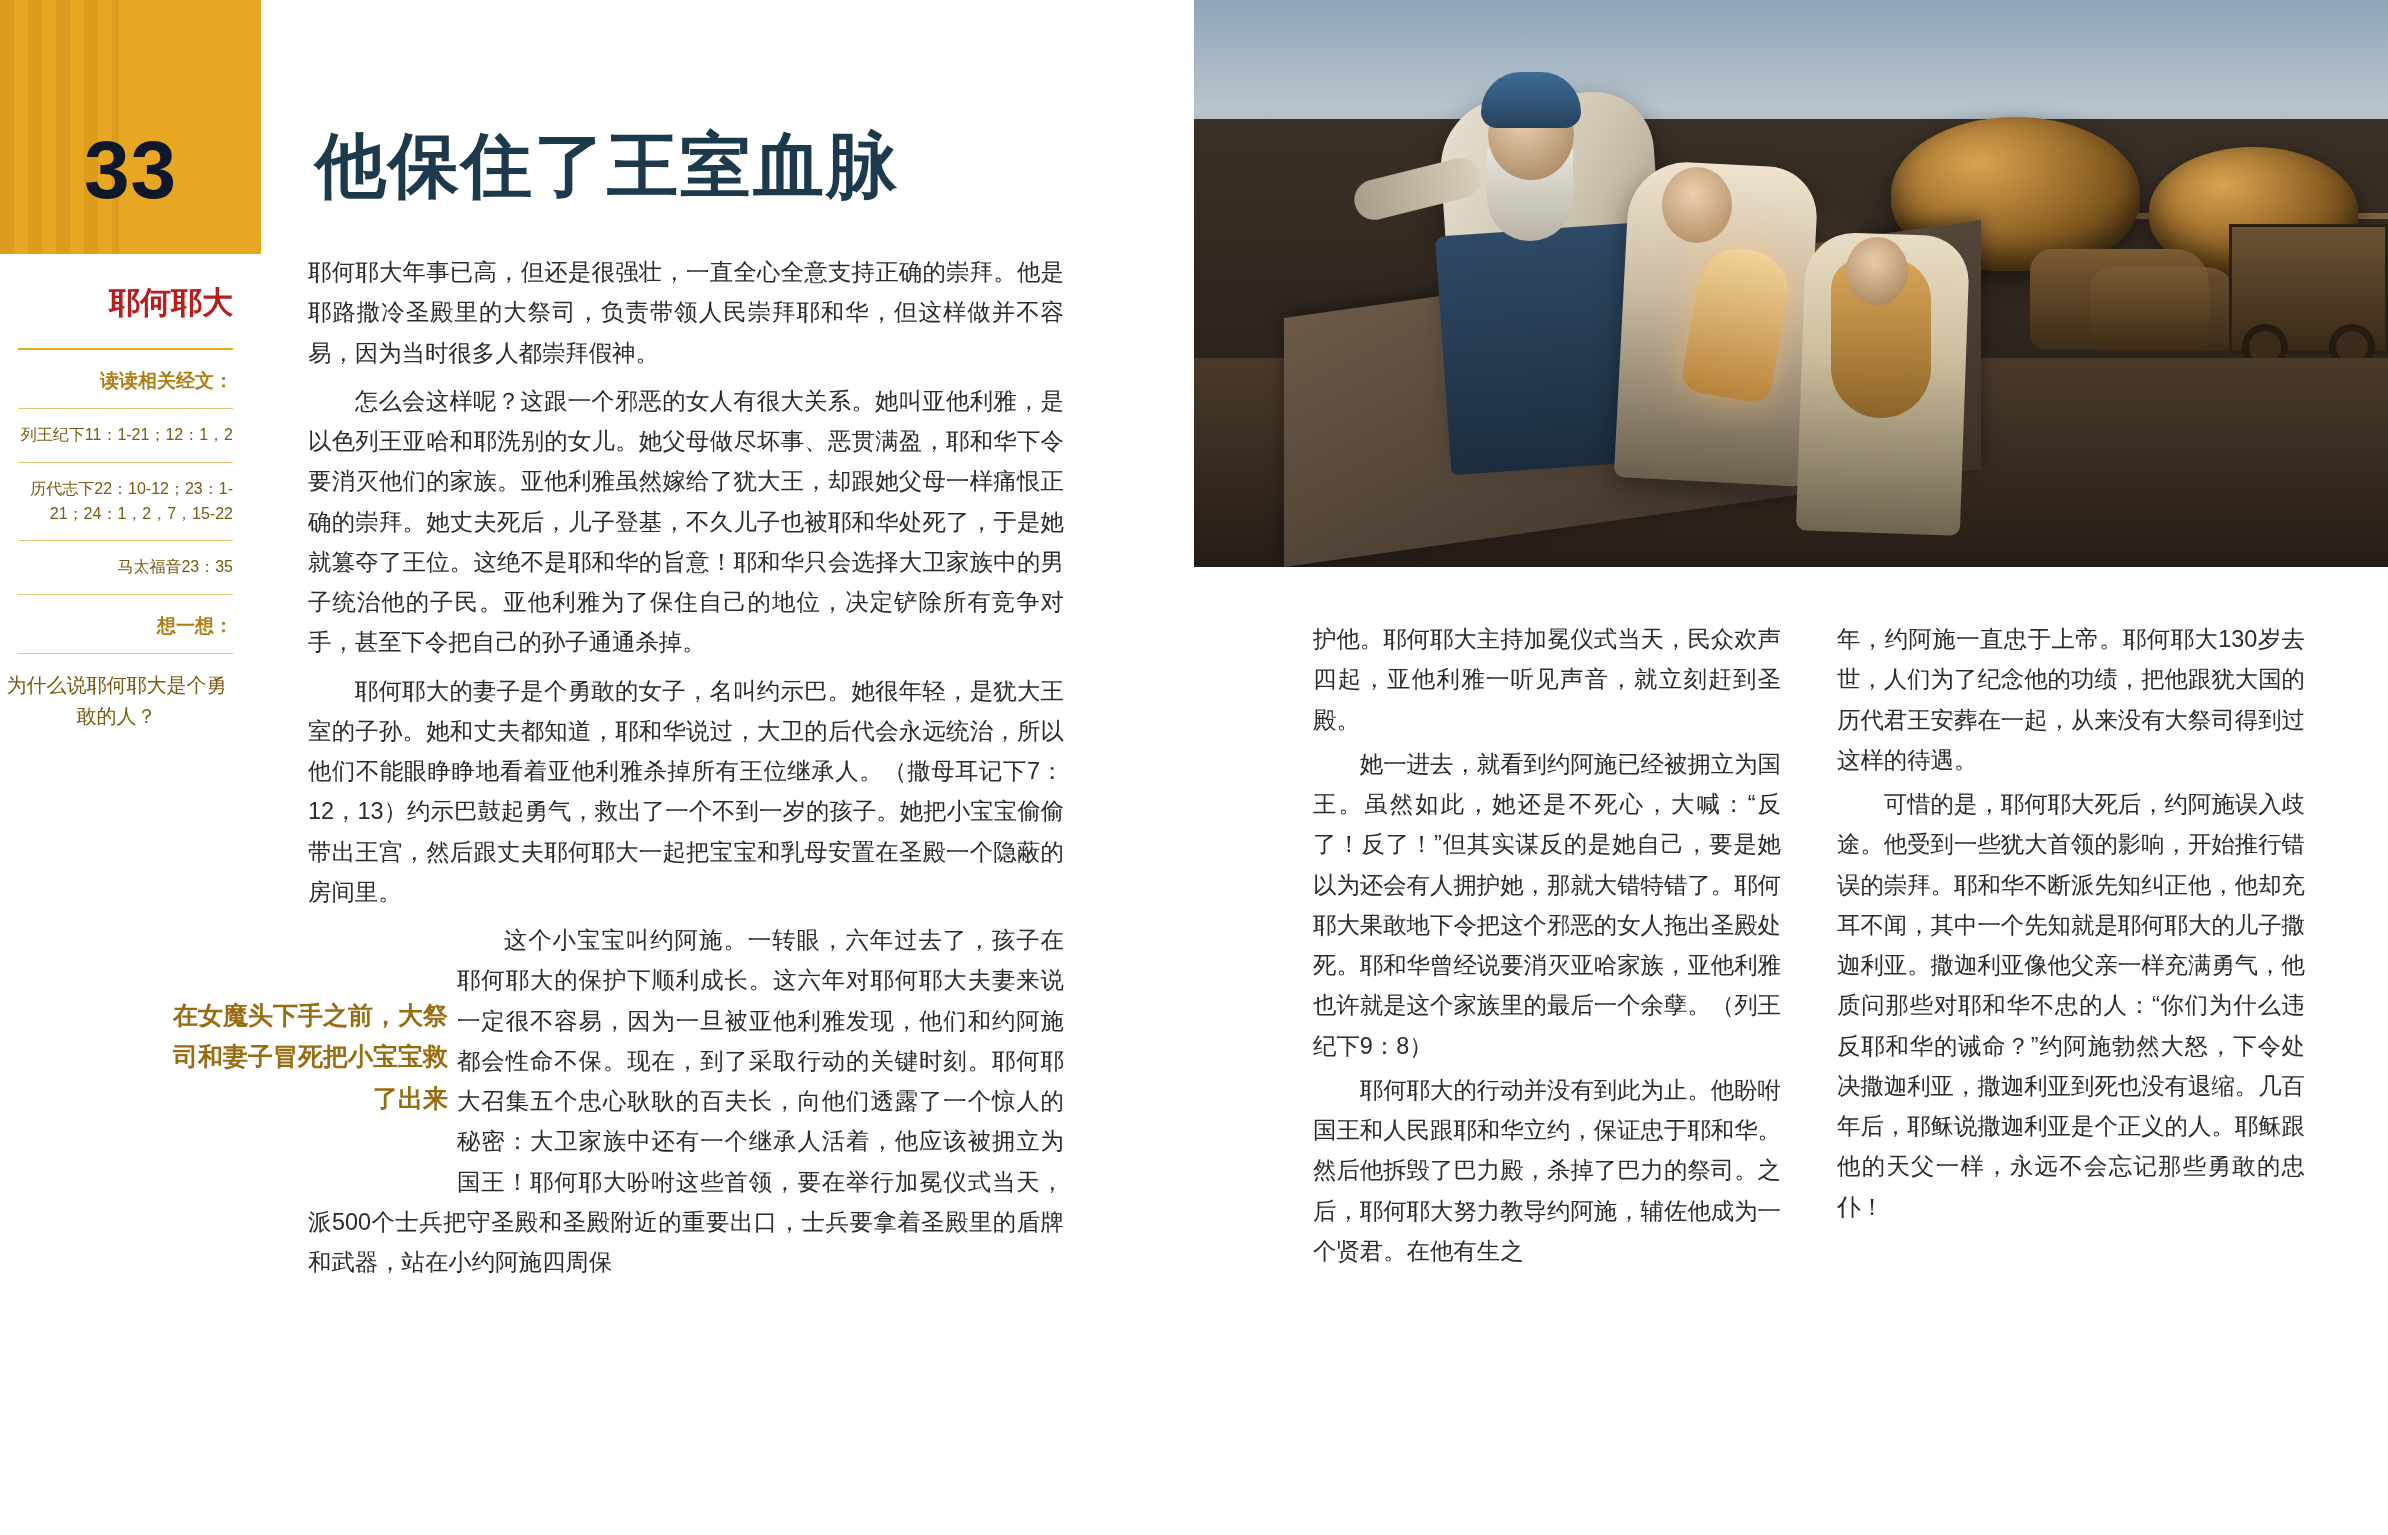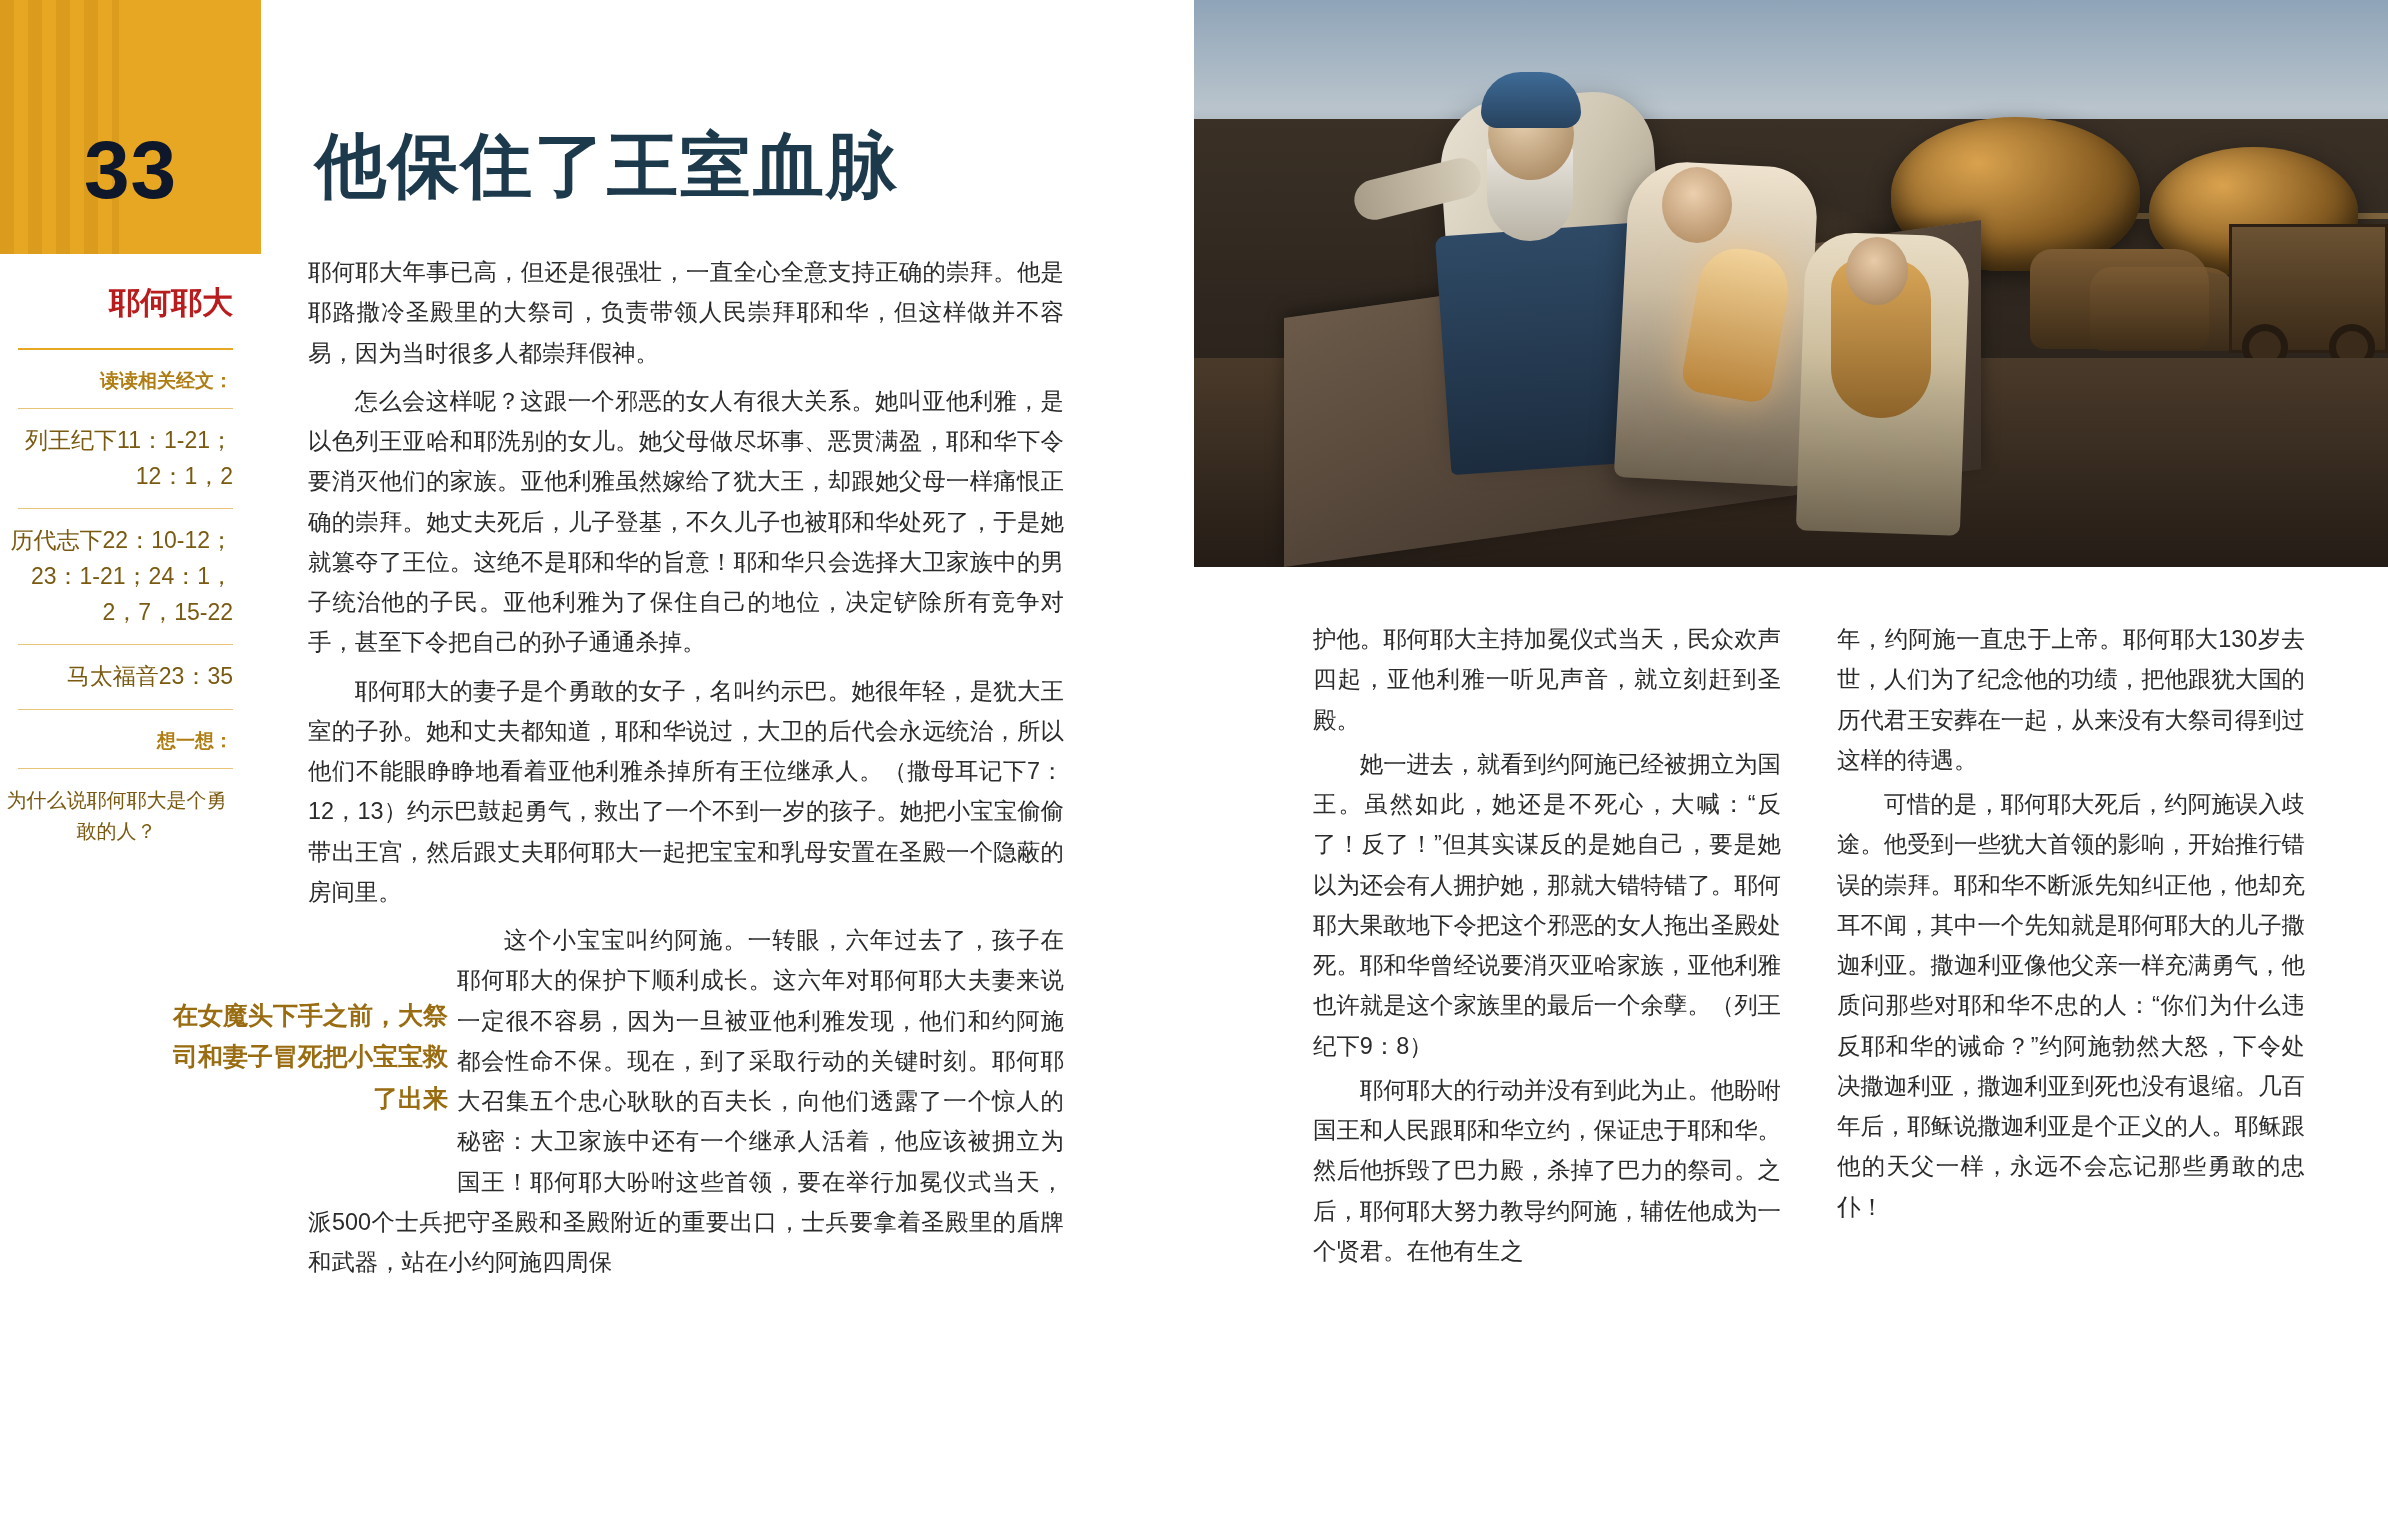--- a/index.html
+++ b/index.html
@@ -73,21 +73,21 @@
     margin-left: 18px;
   }
   .side-head {
     color: #b07d12;
     font-size: 19px;
     font-weight: bold;
     padding: 18px 0 14px 0;
   }
   .side-ref {
     color: #7a5a10;
-    font-size: 23px;
+    font-size: 16px;
     line-height: 1.55;
     padding: 14px 0 14px 0;
   }
   .side-think {
     color: #7a5a10;
     font-size: 20px;
     line-height: 1.55;
     padding: 16px 0 0 0;
     text-align: center;
   }

